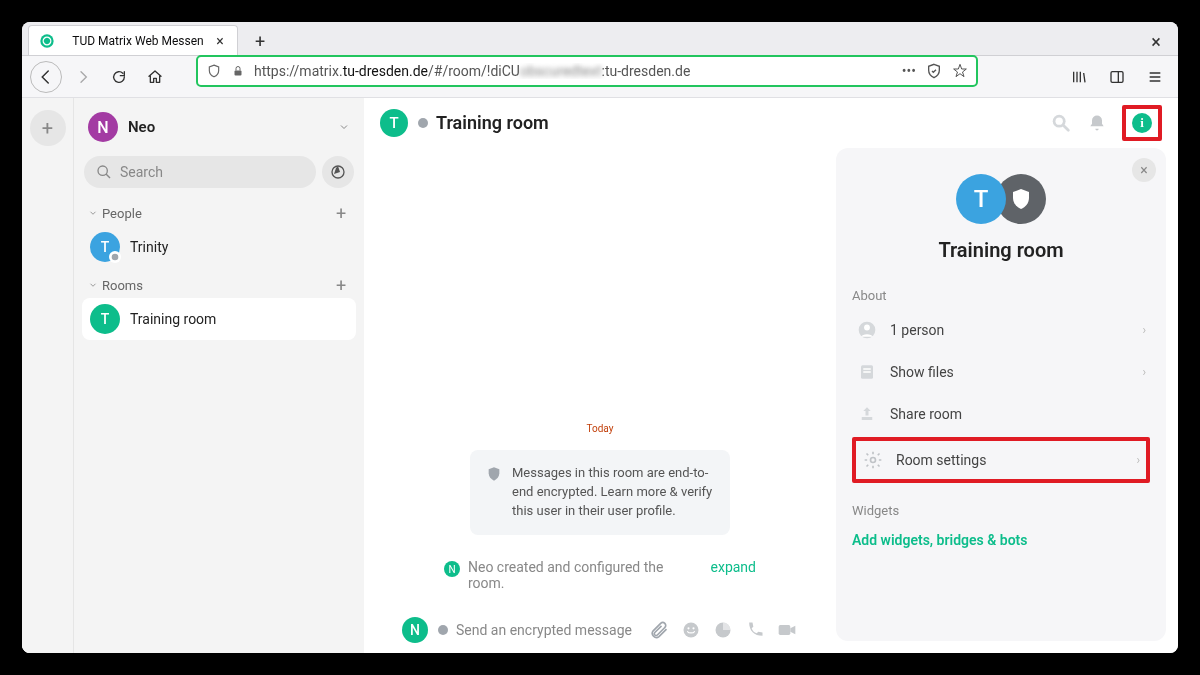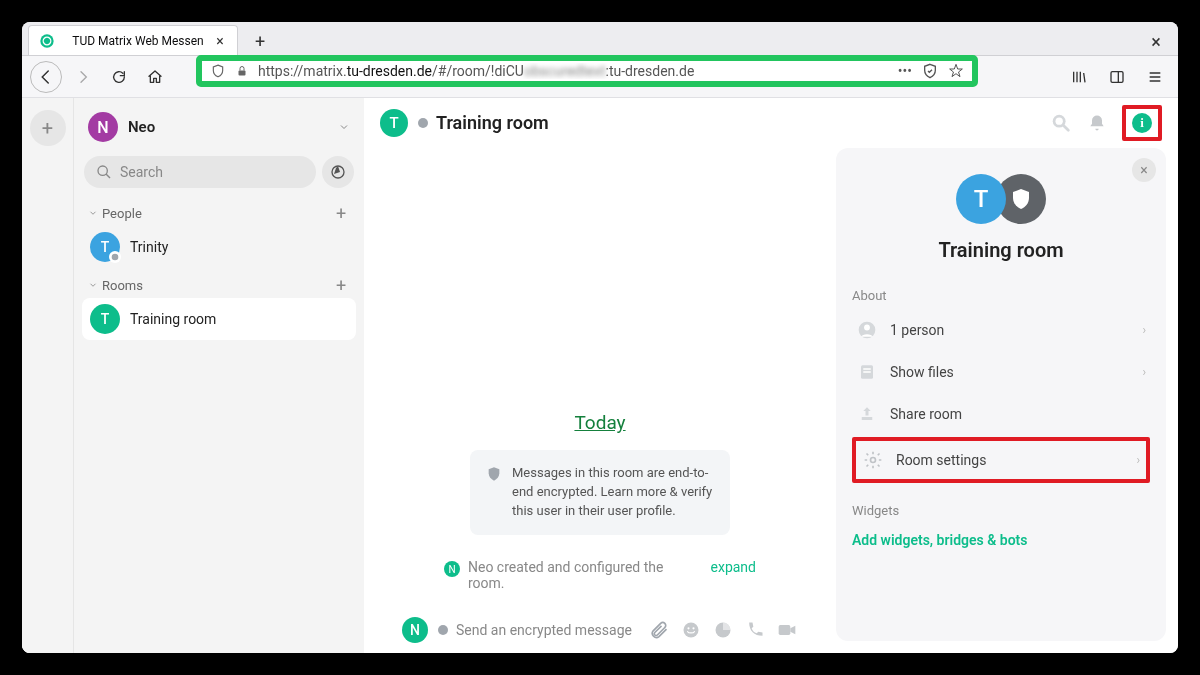--- a/index.html
+++ b/index.html
@@ -13,21 +13,21 @@
 .tab-favicon svg { width:16px; height:16px; }
 .tab-title { flex: 1; overflow: hidden; white-space: nowrap; text-overflow: clip; text-align: center; }
 .tab-close { width: 14px; height: 14px; display: flex; align-items: center; justify-content: center; cursor: pointer; color:#333; font-size:14px; }
 .new-tab { width: 28px; height: 28px; display: flex; align-items: center; justify-content: center; margin-left: 8px; cursor: pointer; color:#333; font-size:18px; }
 .win-close { margin-left: auto; width: 24px; height: 24px; display:flex; align-items:center; justify-content:center; font-size:18px; color:#333; cursor:pointer; margin-right:4px; margin-bottom:2px;}
 
 .nav-bar { height: 42px; background: #f6f6f8; display: flex; align-items: center; padding: 0 8px; gap: 6px; border-bottom: 1px solid #e0e0e4; }
 .nav-btn { width: 30px; height: 30px; display: flex; align-items: center; justify-content: center; border-radius: 4px; cursor: pointer; color:#333; }
 .nav-btn.back { border:1px solid #bbb; border-radius:50%; width:32px; height:32px; }
 .nav-btn.disabled { opacity: 0.4; }
-.url-bar { flex: 1; height: 32px; background: #fff; border: 6px solid #22c55e; border-radius: 5px; display: flex; align-items: center; padding: 0 8px; gap: 8px; font-size: 14px; color: #555; margin: 0 80px 12px 20px; }
+.url-bar { flex: 1; height: 32px; background: #fff; border: 2px solid #22c55e; border-radius: 5px; display: flex; align-items: center; padding: 0 8px; gap: 8px; font-size: 14px; color: #555; margin: 0 80px 12px 20px; }
 .url-icon { width:16px; height:16px; display:flex; align-items:center; justify-content:center; color:#666; }
 .url-text { flex:1; white-space:nowrap; overflow:hidden; }
 .url-text .blur { filter: blur(2.5px); color:#888; }
 .url-text .dark { color:#111; }
 .url-actions { display:flex; gap:10px; align-items:center; color:#555; }
 .nav-right { display:flex; gap:8px; align-items:center; }
 
 
 .app { flex:1; display:flex; background:#fff; overflow:hidden; }
 .spaces { width:52px; background:#f4f4f4; border-right:1px solid #e5e5e5; display:flex; flex-direction:column; align-items:center; padding-top:12px; }
@@ -59,21 +59,21 @@
 .room-title { font-size:18px; font-weight:600; color:#222; flex:1; display:flex; align-items:center; gap:8px; }
 .shield-dot { width:10px; height:10px; border-radius:50%; background:#a0a6ad; display:inline-block; }
 .header-actions { display:flex; gap:14px; align-items:center; }
 .header-icon { width:22px; height:22px; display:flex; align-items:center; justify-content:center; color:#a0a6ad; cursor:pointer; }
 .header-icon.info { width:20px; height:20px; border-radius:50%; background:#0dbd8b; color:#fff; font-size:13px; font-weight:bold; font-family:serif; }
 .red-box { border:4px solid #e01b24; padding:4px 6px; border-radius:2px; }
 
 .chat-area { flex:1; display:flex; overflow:hidden; }
 .messages { flex:1; display:flex; flex-direction:column; padding:0 20px; overflow:hidden; }
 .spacer { flex:1; }
-.date-marker { text-align:center; color:#15803d; font-size:19px; padding:8px 0 16px;text-decoration:underline; }
+.date-marker { text-align:center; color:#c2410c; font-size:10px; padding:8px 0 16px; }
 .encryption-card { background:#f3f5f7; border-radius:8px; padding:14px 16px; width:260px; margin:0 auto 20px; display:flex; gap:10px; }
 .encryption-card .shield-ico { color:#a0a6ad; margin-top:2px; }
 .encryption-card .card-title { font-weight:700; font-size:15px; color:#222; margin-bottom:4px; }
 .encryption-card .card-body { font-size:13px; color:#555; line-height:1.45; }
 .event-row { display:flex; align-items:flex-start; gap:8px; padding:4px 60px 16px; }
 .event-avatar { width:16px; height:16px; border-radius:50%; background:#0dbd8b; color:#fff; font-size:10px; display:flex; align-items:center; justify-content:center; margin-top:2px; }
 .event-text { color:#888; font-size:14px; flex:1; max-width:220px; }
 .event-expand { color:#0dbd8b; font-size:14px; cursor:pointer; margin-left:auto; }
 
 .composer { display:flex; align-items:center; gap:10px; padding:10px 18px; }

